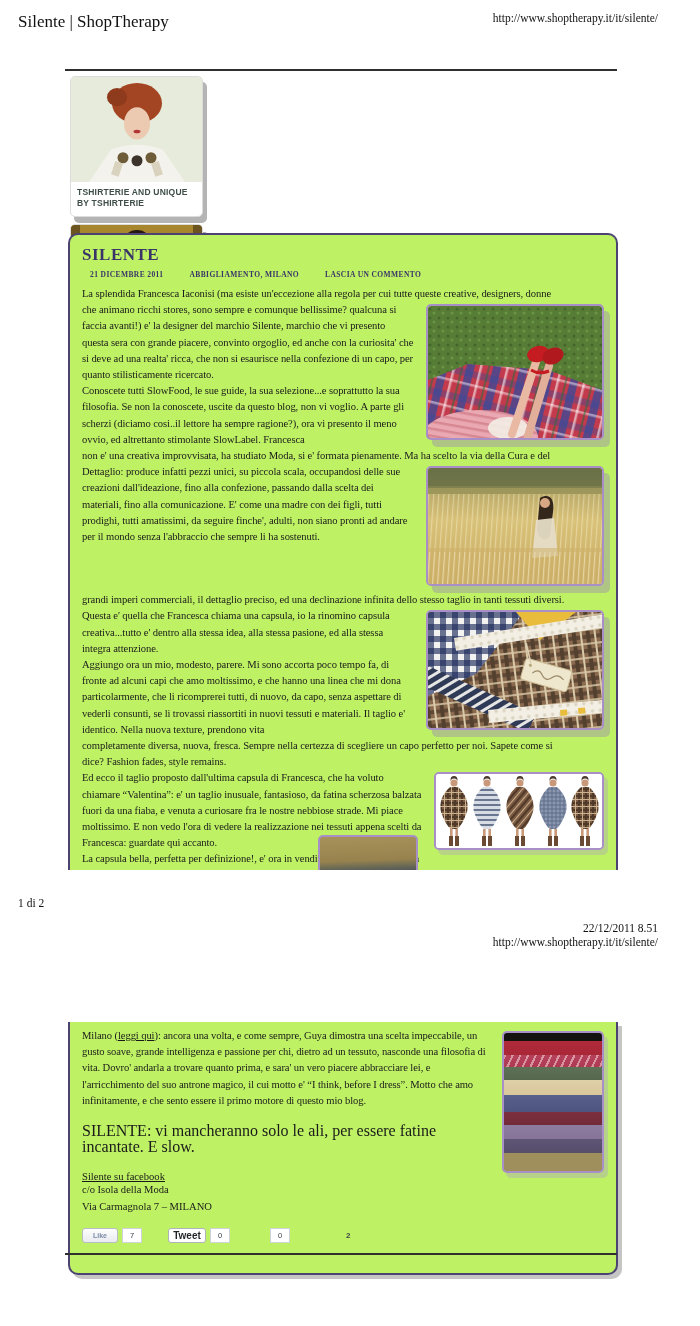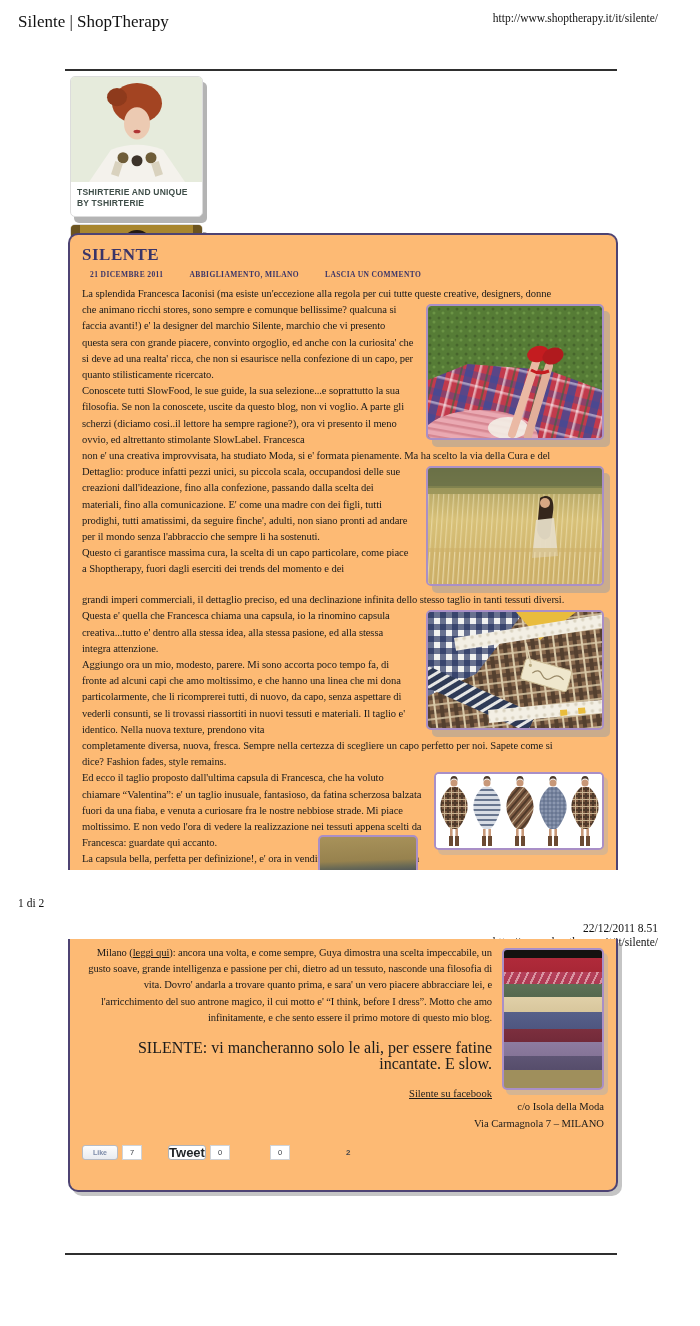--- a/index.html
+++ b/index.html
@@ -20,23 +20,23 @@
   .cards{position:absolute;top:76px;left:70px;width:548px;display:flex;gap:7px;flex-direction:column;}
   .card{width:131px;background:#fff;border:1px solid #dcdcdc;border-radius:5px;overflow:hidden;display:flex;flex-direction:column;text-decoration:none;color:inherit;}
   .card-sh1{box-shadow:4px 6px 0 rgba(140,140,140,.65);}
   .card-sh2{box-shadow:6px 8px 0 rgba(130,130,130,.7);}
   .card-sh3{box-shadow:4px 5px 0 rgba(170,170,170,.5);}
   .card-img{height:105px;}
   .card-img svg{display:block;width:100%;height:100%;}
   .card-label{padding:5px 6px 6px;font-family:"Liberation Sans",sans-serif;font-weight:bold;font-size:8.5px;line-height:1.35;color:#3f4e49;letter-spacing:.2px;}
 
   
-  .article{position:absolute;left:68px;width:550px;box-sizing:border-box;background:#fdba74;overflow:hidden;}
+  .article{position:absolute;left:68px;width:550px;box-sizing:border-box;background:#bef264;overflow:hidden;}
   .article1{top:233px;height:637px;border:2px solid #4d4373;border-bottom:none;border-radius:10px 10px 0 0;padding:10px 12px 0;}
-  .article2{top:939px;height:253px;border:2px solid #4d4373;border-top:none;border-radius:0 0 10px 10px;padding:6px 12px 0;box-shadow:4px 4px 0 rgba(150,150,150,.55);text-align:right;}
+  .article2{top:1022px;height:253px;border:2px solid #4d4373;border-top:none;border-radius:0 0 10px 10px;padding:6px 12px 0;box-shadow:4px 4px 0 rgba(150,150,150,.55);}
 
   .a-title{margin:0;font-size:17px;font-weight:bold;letter-spacing:.5px;color:#3a3468;}
   .meta{display:flex;gap:26px;margin:5px 0 0 8px;font-size:7.5px;font-weight:bold;letter-spacing:.4px;color:#3a3468;align-items:center;}
   .meta span{white-space:nowrap;}
 
   .body{margin-top:7px;font-size:10.6px;line-height:16.2px;letter-spacing:-0.1px;color:#1a1a1a;}
   .body p{margin:0;}
   .nw{white-space:nowrap;overflow:hidden;}
   .cr{clear:right;}
 
@@ -57,21 +57,21 @@
   .p6{margin:0;font-size:10.6px;line-height:16.2px;letter-spacing:-0.1px;}
   .p7{margin:14px 0 0;font-size:16px;line-height:16.2px;}
   .fb{margin:16px 0 0;font-size:10.6px;}
   .addr{margin:0 0 0;font-size:10.6px;line-height:16.2px;}
   .inline-link{color:inherit;text-decoration:underline;cursor:pointer;}
 
   .social{margin-top:13px;display:flex;align-items:center;font-family:"Liberation Sans",sans-serif;}
   .like-btn{width:34px;height:13px;border:1px solid #b8bcc4;border-radius:3px;background:linear-gradient(#fdfdfd,#e9ebf0);
     color:#7c8aa8;font-size:7px;font-weight:bold;display:flex;align-items:center;justify-content:center;cursor:pointer;}
   .tweet-btn{width:36px;height:13px;border:1px solid #aeb3ba;border-radius:3px;background:#fff;color:#1f2326;
-    font-size:13px;font-weight:bold;display:flex;align-items:center;justify-content:center;margin-left:26px;cursor:pointer;}
+    font-size:10px;font-weight:bold;display:flex;align-items:center;justify-content:center;margin-left:26px;cursor:pointer;}
   .cnt{min-width:14px;height:13px;border:1px solid #cfd3d8;background:#fff;color:#3a3f45;font-size:7.5px;
     display:flex;align-items:center;justify-content:center;margin-left:4px;padding:0 2px;}
   .cnt-alone{margin-left:40px;}
   .pin{margin-left:56px;font-size:8px;font-weight:bold;color:#44484d;}
 </style>
 </head>
 <body>
 
 <div>
 
@@ -230,21 +230,20 @@
           <rect y="18" width="174" height="8" fill="#8b8a52" opacity="0.6"></rect>
           <rect y="26" width="174" height="90" fill="url(#ws2)"></rect>
           <path d="M112,30 C121,25 127,30 125,44 L122,68 C118,74 111,72 109,62 Z" fill="#35261c"></path>
           <circle cx="117" cy="35" r="5" fill="#d8a884"></circle>
           <path d="M108,52 L126,50 L130,88 L104,90 Z" fill="#e6dcc6" opacity="0.95"></path>
           <rect y="80" width="174" height="36" fill="rgba(205,176,105,0.55)"></rect>
           <rect y="84" width="174" height="32" fill="url(#ws2)"></rect>
         </svg>
       </div>
       <p>Dettaglio: produce infatti pezzi unici, su piccola scala, occupandosi delle sue creazioni dall'ideazione, fino alla confezione, passando dalla scelta dei materiali, fino alla comunicazione. E' come una madre con dei figli, tutti prodighi, tutti amatissimi, da seguire finche', adulti, non siano pronti ad andare per il mondo senza l'abbraccio che sempre li ha sostenuti.</p>
-      <p>Questo ci garantisce massima cura, la scelta di un capo particolare, come piace a Shoptherapy, fuori dagli eserciti dei trends del momento e dei</p>
 
       <p class="nw cr">grandi imperi commerciali, il dettaglio preciso, ed una declinazione infinita dello stesso taglio in tanti tessuti diversi.</p>
 
       <div class="art-img imgC">
         <svg viewBox="0 0 174 116" width="174" height="116" preserveAspectRatio="none">
           <defs>
             <pattern id="bp3" width="14" height="14" patternUnits="userSpaceOnUse" patternTransform="rotate(-7)">
               <rect width="14" height="14" fill="#8a6a4e"></rect>
               <rect width="4" height="14" fill="#54402f"></rect>
               <rect width="14" height="4" fill="rgba(84,64,47,0.8)"></rect>

